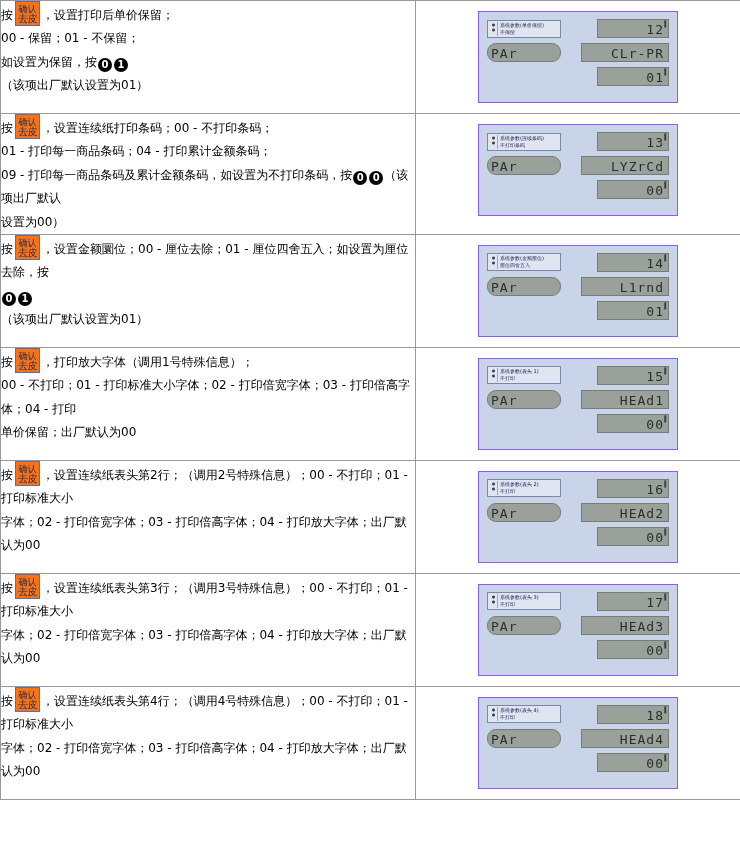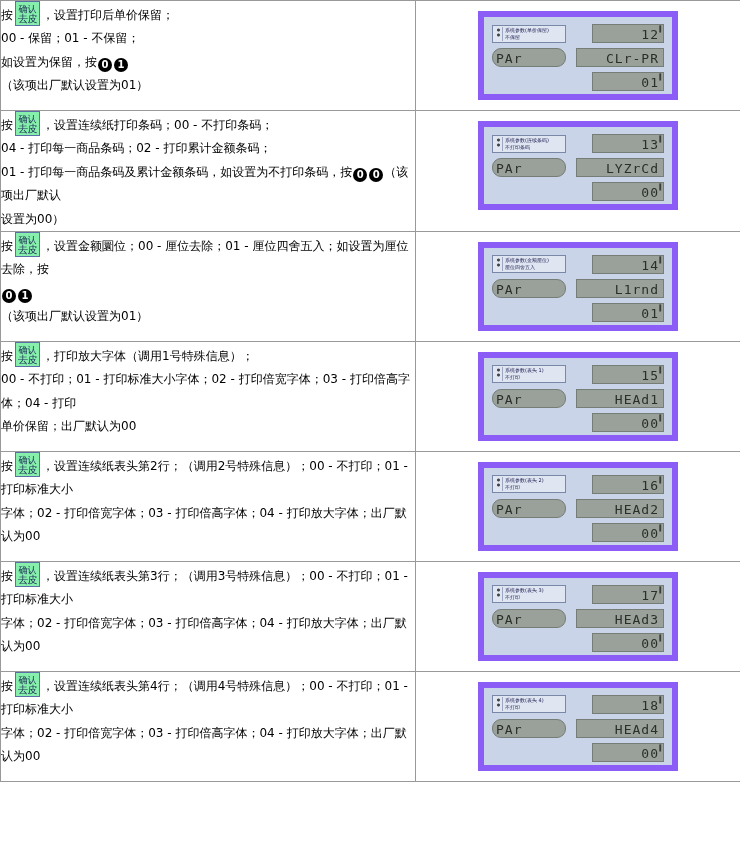--- a/index.html
+++ b/index.html
@@ -34,21 +34,21 @@
   .para {
     line-height: 1.95;
     font-size: 12px;
     color: #000;
     word-break: break-all;
   }
   
   .keycap {
     display: inline-block;
     border: 1px solid #5b6fa6;
-    background: #86efac;
+    background: #f97316;
     color: #1a2a55;
     font-size: 9px;
     line-height: 11px;
     padding: 2px 2px 3px 2px;
     margin: 0 2px;
     vertical-align: -3px;
     text-align: center;
     min-width: 18px;
     font-family: "DejaVu Sans", "Liberation Sans", sans-serif;
   }
@@ -76,22 +76,22 @@
   }
   
   .panel-wrap {
     padding: 10px 0 10px 0;
     display: flex;
     justify-content: center;
   }
   .panel {
     width: 200px;
     background: #c9d4e8;
-    border: 6px solid #8b5cf6;
-    padding: 7px 8px 3px 8px;
+    border: 1px solid #8b5cf6;
+    padding: 7px 8px 16px 8px;
     box-sizing: border-box;
   }
   .panel-row {
     display: flex;
     align-items: center;
     justify-content: space-between;
     margin-bottom: 5px;
   }
   .label-box {
     width: 74px;
@@ -209,22 +209,22 @@
               <div class="row-bottom">
                 <div class="lcd lcd-bottom">01<span class="tick">▐</span></div>
               </div>
             </div>
           </div>
         </td>
       </tr>
       <tr>
         <td class="text-cell">
           <div class="para"><span>按</span><span class="keycap"><span>确认</span><span class="k-sub">去皮</span></span><span>，设置连续纸打印条码；00 - 不打印条码；</span></div>
-          <div class="para"><span>04 - 打印每一商品条码；02 - 打印累计金额条码；</span></div>
-          <div class="para"><span>01 - 打印每一商品条码及累计金额条码，如设置为不打印条码，按</span><span class="numbadge">0</span><span class="numbadge">0</span><span>（该项出厂默认</span></div>
+          <div class="para"><span>01 - 打印每一商品条码；04 - 打印累计金额条码；</span></div>
+          <div class="para"><span>09 - 打印每一商品条码及累计金额条码，如设置为不打印条码，按</span><span class="numbadge">0</span><span class="numbadge">0</span><span>（该项出厂默认</span></div>
           <div class="para"><span>设置为00）</span></div>
         </td>
         <td class="img-cell">
           <div class="panel-wrap">
             <div class="panel">
               <div class="panel-row">
                 <div class="label-box">
                   <div class="lb-left">●<br>●</div>
                   <div class="lb-right">
                     <div class="lb-line1">系统参数(连续条码)</div>

